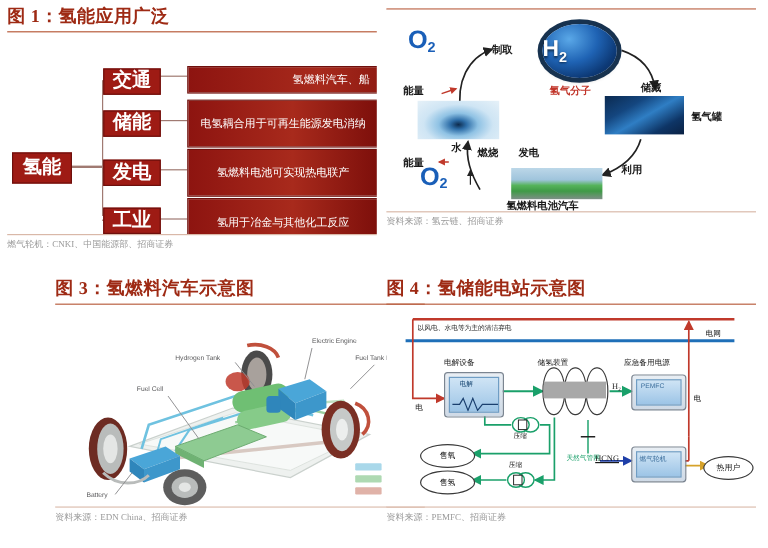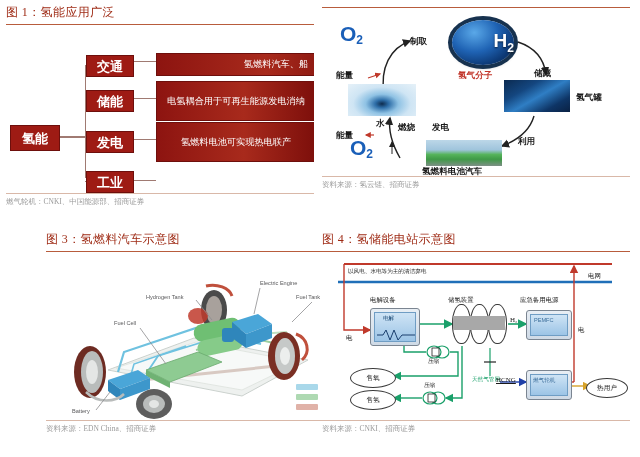--- a/index.html
+++ b/index.html
@@ -7,35 +7,35 @@
        font-family:"Liberation Serif","DejaVu Serif",serif;color:#333;}
   .page{position:relative;width:640px;height:457px;}
 
   
   .panel{position:absolute;width:308px;}
   .p1{left:6px;  top:4px;}
   .p2{left:322px;top:4px;}
   .p3{left:6px;  top:231px;margin-left:40px;}
   .p4{left:322px;top:231px;}
 
-  .fig-title{font-size:12px;font-weight:normal;color:#9e2a14;
+  .fig-title{font-size:15px;font-weight:bold;color:#9e2a14;
              letter-spacing:.4px;white-space:nowrap;
              font-family:"Liberation Serif","DejaVu Serif",serif;}
   .fig-rule{height:1.4px;background:#b85c3c;margin-top:3px;}
   .fig-body{position:relative;height:168px;overflow:hidden;}
   .fig-foot-rule{height:1px;background:#d9b8a8;}
   .fig-source{font-size:7.5px;color:#9a9a9a;padding-top:3px;white-space:nowrap;}
 
   
   .tree{position:absolute;inset:0;}
   .nodeA,.nodeB{position:absolute;background:#9e1b14;color:#fff;
       border:1px solid #6e0f0c;display:flex;align-items:center;
       justify-content:center;text-align:center;line-height:1.18;
       font-family:"Liberation Serif","DejaVu Serif",serif;}
-  .nodeA{font-size:13px;font-weight:bold;}
+  .nodeA{font-size:16px;font-weight:bold;}
   .nodeB{font-size:9.2px;padding:2px 4px;
       background:linear-gradient(90deg,#8d1410 0%,#a82a1c 55%,#7d0f0b 100%);}
   .root{left:4px;top:100px;width:48px;height:24px;}
   .mid{left:80px;width:46px;height:20px;}
   .m1{top:30px;} .m2{top:65px;} .m3{top:106px;} .m4{top:146px;}
   .leaf{left:150px;}
   .l1{top:28px;width:150px;height:17px;padding-left:44px;}
   .l2{top:56px;width:150px;height:34px;}
   .l3{top:97px;width:150px;height:34px;}
   .l4{top:138px;width:150px;height:34px;}
@@ -45,21 +45,21 @@
   .f2{position:absolute;inset:0;background:#fff;}
   .o2{position:absolute;color:#1a5fb8;font-weight:bold;
       font-family:"Liberation Sans","DejaVu Sans",sans-serif;}
   .o2 .big{font-size:21px;} .o2 .sub{font-size:12px;vertical-align:-3px;}
   .cnlab{position:absolute;font-size:8.6px;font-weight:bold;color:#1a1a1a;
       white-space:nowrap;font-family:"Liberation Sans","DejaVu Sans",sans-serif;}
   .cnlab.red{color:#c1352a;}
   .h2ball{position:absolute;width:62px;height:45px;border-radius:50%;
       background:radial-gradient(ellipse at 36% 28%,#5aa8e8 0%,#1f63b4 42%,#0d3a77 72%,#07254d 100%);
       box-shadow:0 0 0 4px #17324f,0 2px 4px rgba(0,0,0,.45);
-      display:flex;align-items:center;justify-content:flex-end;}
+      display:flex;align-items:center;justify-content:flex-start;}
   .h2ball span{color:#fff;font-weight:bold;font-size:19px;
       font-family:"Liberation Sans","DejaVu Sans",sans-serif;
       text-shadow:0 1px 2px rgba(0,0,0,.6);}
   .h2ball span sub{font-size:12px;}
   .photo{position:absolute;border:0;overflow:hidden;}
   .ph-water{background:
       radial-gradient(ellipse at 50% 62%,#0d2b4d 0%,#2e6ea8 14%,#8fc2e4 34%,#cfe5f4 60%,#e6f1f8 100%);}
   .ph-tank{background:
       linear-gradient(150deg,#0b2a50 0%,#14467f 30%,#2f7ec4 52%,#0e3566 78%,#0a2143 100%);}
   .ph-bus{background:
@@ -121,20 +121,21 @@
         <div class="nodeA root">氢能</div>
 
         <div class="nodeA mid m1">交通</div>
         <div class="nodeA mid m2">储能</div>
         <div class="nodeA mid m3">发电</div>
         <div class="nodeA mid m4">工业</div>
 
         <div class="nodeB leaf l1">氢燃料汽车、船</div>
         <div class="nodeB leaf l3">氢燃料电池可实现热电联产</div>
         <div class="nodeB leaf l2">电氢耦合用于可再生能源发电消纳</div>
+        <div class="nodeB leaf l4">氢用于冶金与其他化工反应</div>
       </div>
     </div>
     <div class="fig-foot-rule"></div>
     <div class="fig-source">燃气轮机：CNKI、中国能源部、招商证券</div>
   </div>
 
   <div class="panel p2">
     <div class="fig-rule"></div>
     <div class="fig-body">
       <div class="f2">
@@ -399,16 +400,16 @@
         <div class="oval" style="left:28px;top:116px;width:44px;height:18px;">售氧</div>
         <div class="oval" style="left:28px;top:138px;width:44px;height:18px;">售氢</div>
         <div class="oval" style="left:264px;top:126px;width:40px;height:18px;">热用户</div>
 
         <div class="lbl sm" style="left:150px;top:124px;color:#1aa06a;">天然气管网</div>
         <div class="lbl lat" style="left:188px;top:64px;">H₂</div>
         <div class="lbl lat" style="left:174px;top:124px;text-decoration:underline;">HCNG</div>
       </div>
     </div>
     <div class="fig-foot-rule"></div>
-    <div class="fig-source">资料来源：CNKI、招商证券</div>
+    <div class="fig-source">资料来源：PEMFC、招商证券</div>
   </div>
 
 </div>
 
 </body></html>

